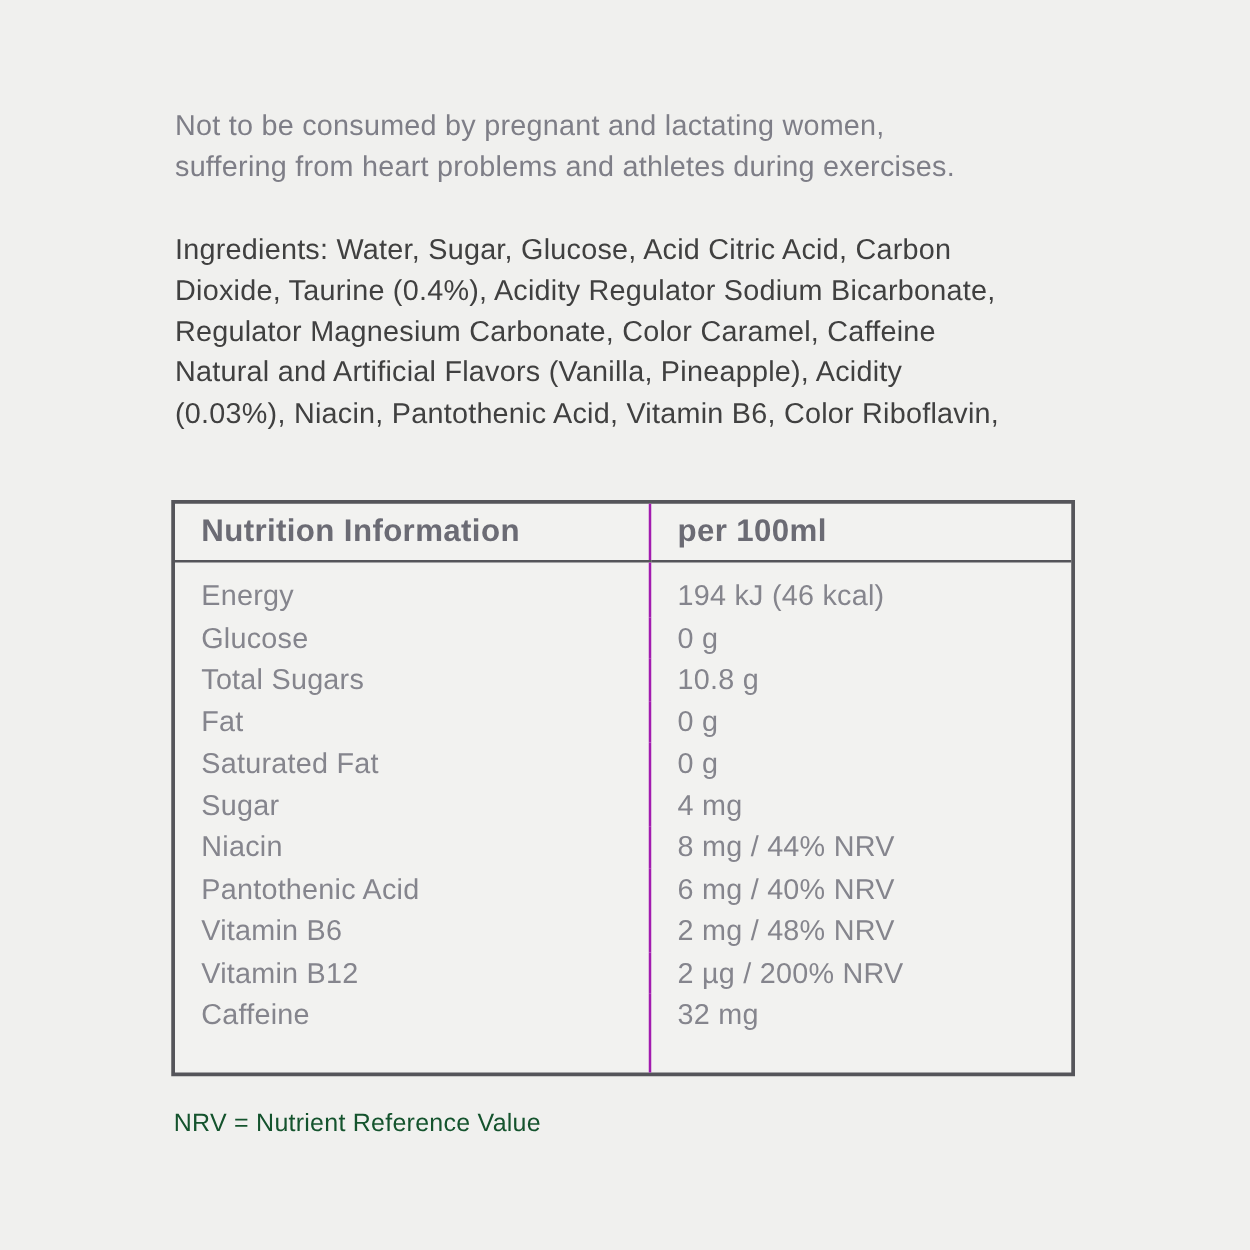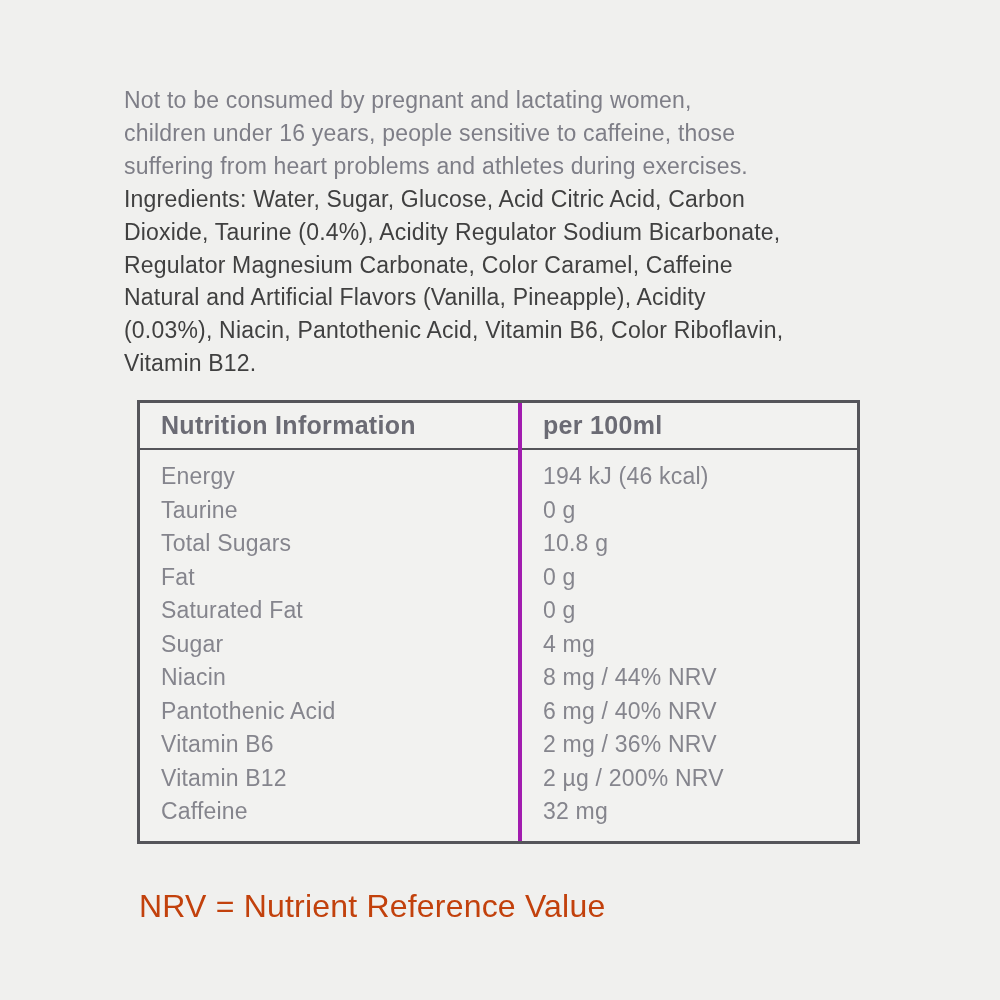--- a/index.html
+++ b/index.html
@@ -10,21 +10,21 @@
   .page {
     position: relative;
     width: 1000px;
     height: 1000px;
     background: #f0f0ee;
     font-family: "Liberation Sans", sans-serif;
     overflow: hidden;
   }
   .para {
     position: absolute;
-    left: 124px;
+    left: 140px;
     white-space: nowrap;
     font-size: 23px;
     letter-spacing: 0.2px;
   }
   .para .line {
     line-height: 32.8px;
   }
   .warning {
     top: 84px;
     color: #7e7e87;
@@ -64,72 +64,70 @@
     vertical-align: middle;
   }
   table.nutri td {
     padding: 0 0 0 21px;
     line-height: 33.5px;
     vertical-align: middle;
     letter-spacing: 0.2px;
   }
   table.nutri th.val-col,
   table.nutri td.val-col {
-    border-left: 4px solid #a21caf;
+    border-left: 2px solid #a21caf;
   }
   table.nutri tbody tr:first-child td { padding-top: 10px; }
-  table.nutri tbody tr:last-child td { padding-bottom: 12px; }
+  table.nutri tbody tr:last-child td { padding-bottom: 29px; }
   .footnote {
     position: absolute;
     left: 139px;
     top: 888px;
-    font-size: 32px;
-    color: #c2410c;
+    font-size: 20px;
+    color: #14532d;
     letter-spacing: 0.2px;
   }
 </style>
 </head>
 <body>
 
 <div class="page">
 
   <div class="para warning">
     <div class="line">Not to be consumed by pregnant and lactating women,</div>
-    <div class="line">children under 16 years, people sensitive to caffeine, those</div>
     <div class="line">suffering from heart problems and athletes during exercises.</div>
   </div>
 
   <div class="para ingredients">
     <div class="line">Ingredients: Water, Sugar, Glucose, Acid Citric Acid, Carbon</div>
     <div class="line">Dioxide, Taurine (0.4%), Acidity Regulator Sodium Bicarbonate,</div>
     <div class="line">Regulator Magnesium Carbonate, Color Caramel, Caffeine</div>
     <div class="line">Natural and Artificial Flavors (Vanilla, Pineapple), Acidity</div>
     <div class="line">(0.03%), Niacin, Pantothenic Acid, Vitamin B6, Color Riboflavin,</div>
-    <div class="line">Vitamin B12.</div>
   </div>
 
   <div class="nutri-box">
     <table class="nutri">
       <colgroup>
         <col class="c-label">
         <col class="c-value">
       </colgroup>
       <thead>
         <tr>
           <th>Nutrition Information</th>
           <th class="val-col">per 100ml</th>
         </tr>
       </thead>
       <tbody>
         <tr>
           <td>Energy</td>
           <td class="val-col">194 kJ (46 kcal)</td>
         </tr>
         <tr>
-          <td>Taurine</td>
+          <td>Glucose</td>
           <td class="val-col">0 g</td>
         </tr>
         <tr>
           <td>Total Sugars</td>
           <td class="val-col">10.8 g</td>
         </tr>
         <tr>
           <td>Fat</td>
           <td class="val-col">0 g</td>
         </tr>
@@ -144,21 +142,21 @@
         <tr>
           <td>Niacin</td>
           <td class="val-col">8 mg / 44% NRV</td>
         </tr>
         <tr>
           <td>Pantothenic Acid</td>
           <td class="val-col">6 mg / 40% NRV</td>
         </tr>
         <tr>
           <td>Vitamin B6</td>
-          <td class="val-col">2 mg / 36% NRV</td>
+          <td class="val-col">2 mg / 48% NRV</td>
         </tr>
         <tr>
           <td>Vitamin B12</td>
           <td class="val-col">2 µg / 200% NRV</td>
         </tr>
         <tr>
           <td>Caffeine</td>
           <td class="val-col">32 mg</td>
         </tr>
       </tbody>

